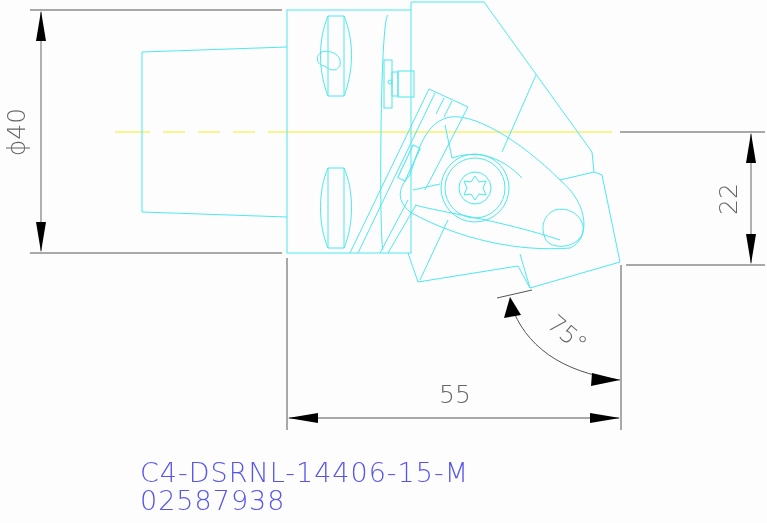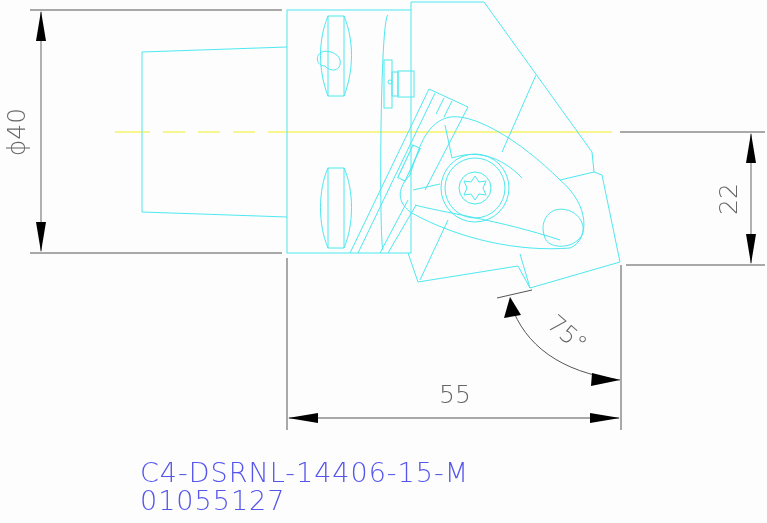--- a/index.html
+++ b/index.html
@@ -112,13 +112,13 @@
   <g>
     <line class="dim" x1="497" y1="298" x2="532" y2="290"></line>
     <path class="dim" d="M511,305 C525,345 560,372 620,380"></path>
     <polygon class="arrow" points="510,297 504,318 521,315"></polygon>
     <polygon class="arrow" points="620,380 592,373 591,386"></polygon>
     <text class="dimtext" font-size="24" transform="translate(562,340) rotate(40)" text-anchor="middle">75°</text>
   </g>
 </svg>
 
 <div class="label" style="top:458px">C4-DSRNL-14406-15-M</div>
-<div class="label" style="top:486px">01055127</div>
+<div class="label" style="top:486px">02587938</div>
 
 </body></html>

